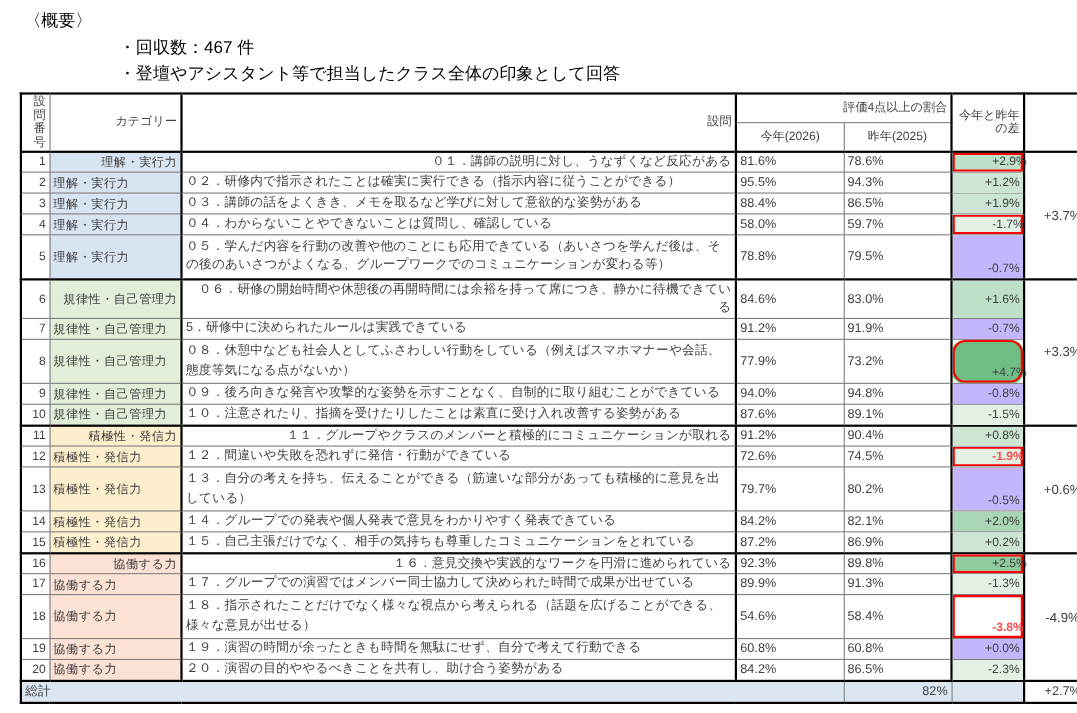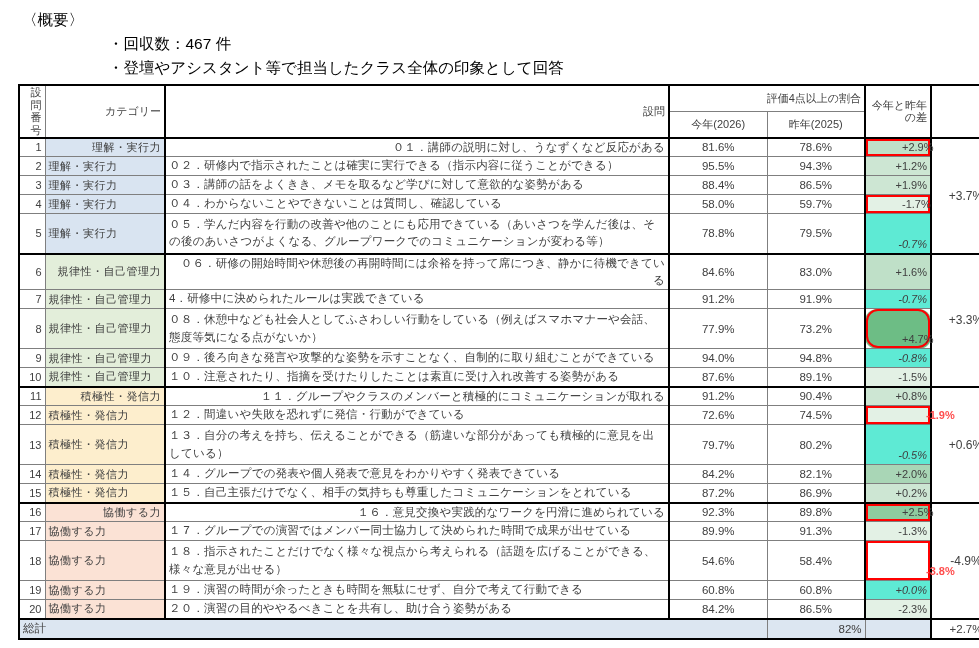--- a/index.html
+++ b/index.html
@@ -80,21 +80,21 @@
     color:#404040;
   }
   td.q{
     font-size:11.5px;
     padding-left:5px;
     line-height:1.5;
     letter-spacing:.2px;
     color:#404040;
   }
   td.val{
-    text-align:center;
+    text-align:left;
     padding-right:5px;
     font-size:11.5px;
     color:#595959;
   }
   td.diff{
     text-align:right;
     padding-right:4px;
     font-size:11px;
     font-weight:bold;
     color:#404040;
@@ -105,32 +105,32 @@
     font-size:12px;
     font-weight:bold;
     color:#333;
     background:#fff;
   }
 
   
   .bold{font-weight:bold;color:#000;margin-top:35px;}
   .red{color:#ff0000;font-weight:bold;}
   .red-light{color:#ff6666;margin-top:32px;}
-  .red-soft{color:#ff4d4d;font-weight:bold;margin-left:24px;}
+  .red-soft{color:#ff4d4d;font-weight:bold;}
 
   
   .cat-a{background:#d9e4f1;}
   .cat-b{background:#e3eeda;}
   .cat-c{background:#fdeecd;}
   .cat-d{background:#fbe2d5;}
 
   
   .g0{background:#ffffff;}
   .g1{background:#e3f1e5;}
-  .g2{background:#5eead4;font-style:italic;}
+  .g2{background:#c4b5fd;}
   .g3{background:#cde6d3;margin-top:27px;}
   .g4{background:#bfe0c8;}
   .g5{background:#a9d6b6;}
   .g6{background:#8ecb9f;}
   .g7{background:#6dbd85;border-radius:12px;}
 
   
   td.diff.boxed{
     box-shadow:inset 0 0 0 2px #ff0000;
     padding-left:36px;
@@ -267,21 +267,21 @@
           <td class="val bl-thick bt-thick">84.6%</td>
           <td class="val bt-thick">83.0%</td>
           <td class="diff bl-thick br-thick g4 bt-thick">
             <span class="dv">+1.6%</span>
           </td>
           <td class="grp br-thick bt-thick bb-thick" rowspan="5">+3.3%</td>
         </tr>
         <tr style="height: 19px;">
           <td class="no bl-thick">7</td>
           <td class="cat cat-b">規律性・自己管理力</td>
-          <td class="q bl-thick">4．研修中に決められたルールは実践できている</td>
+          <td class="q bl-thick">5．研修中に決められたルールは実践できている</td>
           <td class="val bl-thick">91.2%</td>
           <td class="val">91.9%</td>
           <td class="diff bl-thick br-thick g2">
             <span class="dv">-0.7%</span>
           </td>
         </tr>
         <tr style="height: 40px;">
           <td class="no bl-thick">8</td>
           <td class="cat cat-b">規律性・自己管理力</td>
           <td class="q bl-thick">０８．休憩中なども社会人としてふさわしい行動をしている（例えばスマホマナーや会話、態度等気になる点がないか）</td>

